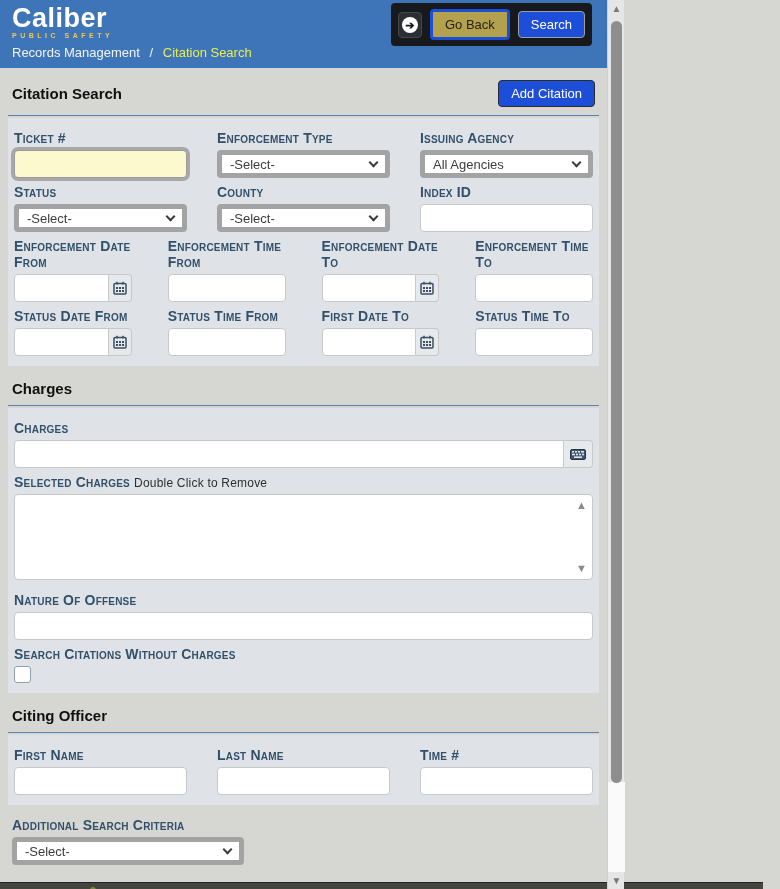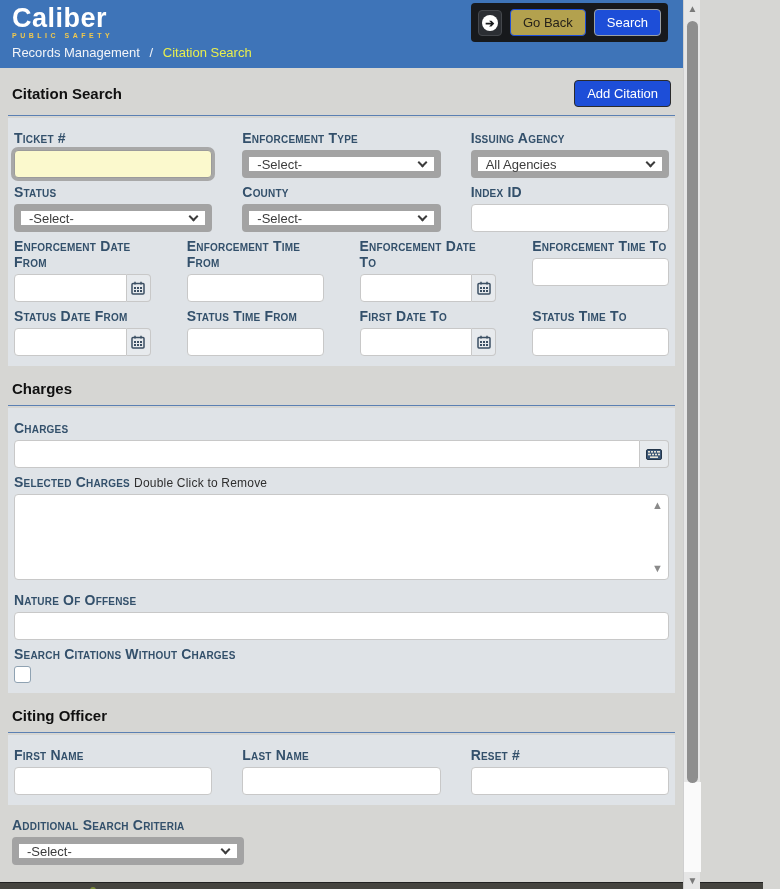--- a/index.html
+++ b/index.html
@@ -3,21 +3,21 @@
 <meta charset="utf-8">
 <style>
   * { margin:0; padding:0; box-sizing:border-box; }
   html,body { width:780px; height:889px; }
   body {
     font-family:"Liberation Sans", sans-serif;
     background:#d6d6d3;
     position:relative;
     overflow:hidden;
   }
-  .app { width:700px; height:889px; position:relative; }
+  .app { width:624px; height:889px; position:relative; }
   .main { margin-right:17px; height:100%; position:relative; }
 
   
   .header {
     background:#3e74b8;
     height:68px;
     position:relative;
     padding:5px 12px 0 12px;
   }
   .logo-title {
@@ -41,21 +41,21 @@
     width:24px; height:26px; background:#2b2e33; border:1px solid #44474c;
     border-radius:4px; display:flex; align-items:center; justify-content:center;
     cursor:pointer;
   }
   .circle-arrow {
     width:16px; height:16px; border-radius:50%; background:#ffffff;
     display:flex; align-items:center; justify-content:center;
     color:#17191c; font-size:11px; font-weight:bold; line-height:16px;
   }
   .btn { font-size:13px; border-radius:4px; padding:5px 12px; cursor:pointer; font-family:inherit; }
-  .btn-gold { background:#b3a14e; color:#26221a; border:1px solid #1d4ed8; }
+  .btn-gold { background:#b3a14e; color:#26221a; border:3px solid #1d4ed8; }
   .btn-dark { background:#1d4ed8; color:#ffffff; border:1px solid #2b2b2b; }
   .top-toolbar .btn-dark { border:1px solid #9aa0a6; }
 
   
   .content { padding:12px 8px 0 8px; }
   .title-row { display:flex; align-items:center; justify-content:space-between; padding:0 4px; margin-bottom:8px; }
   .section-title { font-size:15px; font-weight:bold; color:#101010; }
   .divider { height:1px; background:#5b80b3; margin:0 0 2px 0; }
 
   .panel { background:#dfe3e7; padding:6px 6px 10px 6px; }
@@ -75,21 +75,21 @@
     border:1px solid #c8c8c8; border-radius:4px;
     font-size:13px; color:#333; padding:0 8px; font-family:inherit;
   }
   .text-input.focused {
     background:#fbf9cd; border:1px solid #9b9b9b;
     box-shadow:0 0 0 3px #a8a8a8; outline:none;
   }
 
   .select {
     width:100%; height:28px; background:#ffffff;
-    border:7px solid #a3a3a3; border-radius:4px;
+    border:5px solid #a3a3a3; border-radius:4px;
     font-size:13px; color:#3c3c3c; padding:0 8px;
     display:flex; align-items:center; justify-content:space-between;
     cursor:pointer;
   }
   .chevron {
     width:7px; height:7px; border-right:2px solid #3c3c3c; border-bottom:2px solid #3c3c3c;
     transform:rotate(45deg); margin-top:-4px; flex:0 0 auto;
   }
 
   .input-group { display:flex; }
@@ -384,21 +384,21 @@
         <div class="grid3">
           <div class="field">
             <div class="field-label">First Name</div>
             <input class="text-input" value="" style="">
           </div>
           <div class="field">
             <div class="field-label">Last Name</div>
             <input class="text-input" value="" style="">
           </div>
           <div class="field">
-            <div class="field-label">Reset #</div>
+            <div class="field-label">Time #</div>
             <input class="text-input" value="" style="">
           </div>
         </div>
       </div>
 
       <div class="field" style="margin-top:12px; padding:0 4px; width:240px;">
         <div class="field-label">Additional Search Criteria</div>
         <div class="select">
           <span>-Select-</span>
           <span class="chevron"></span>

